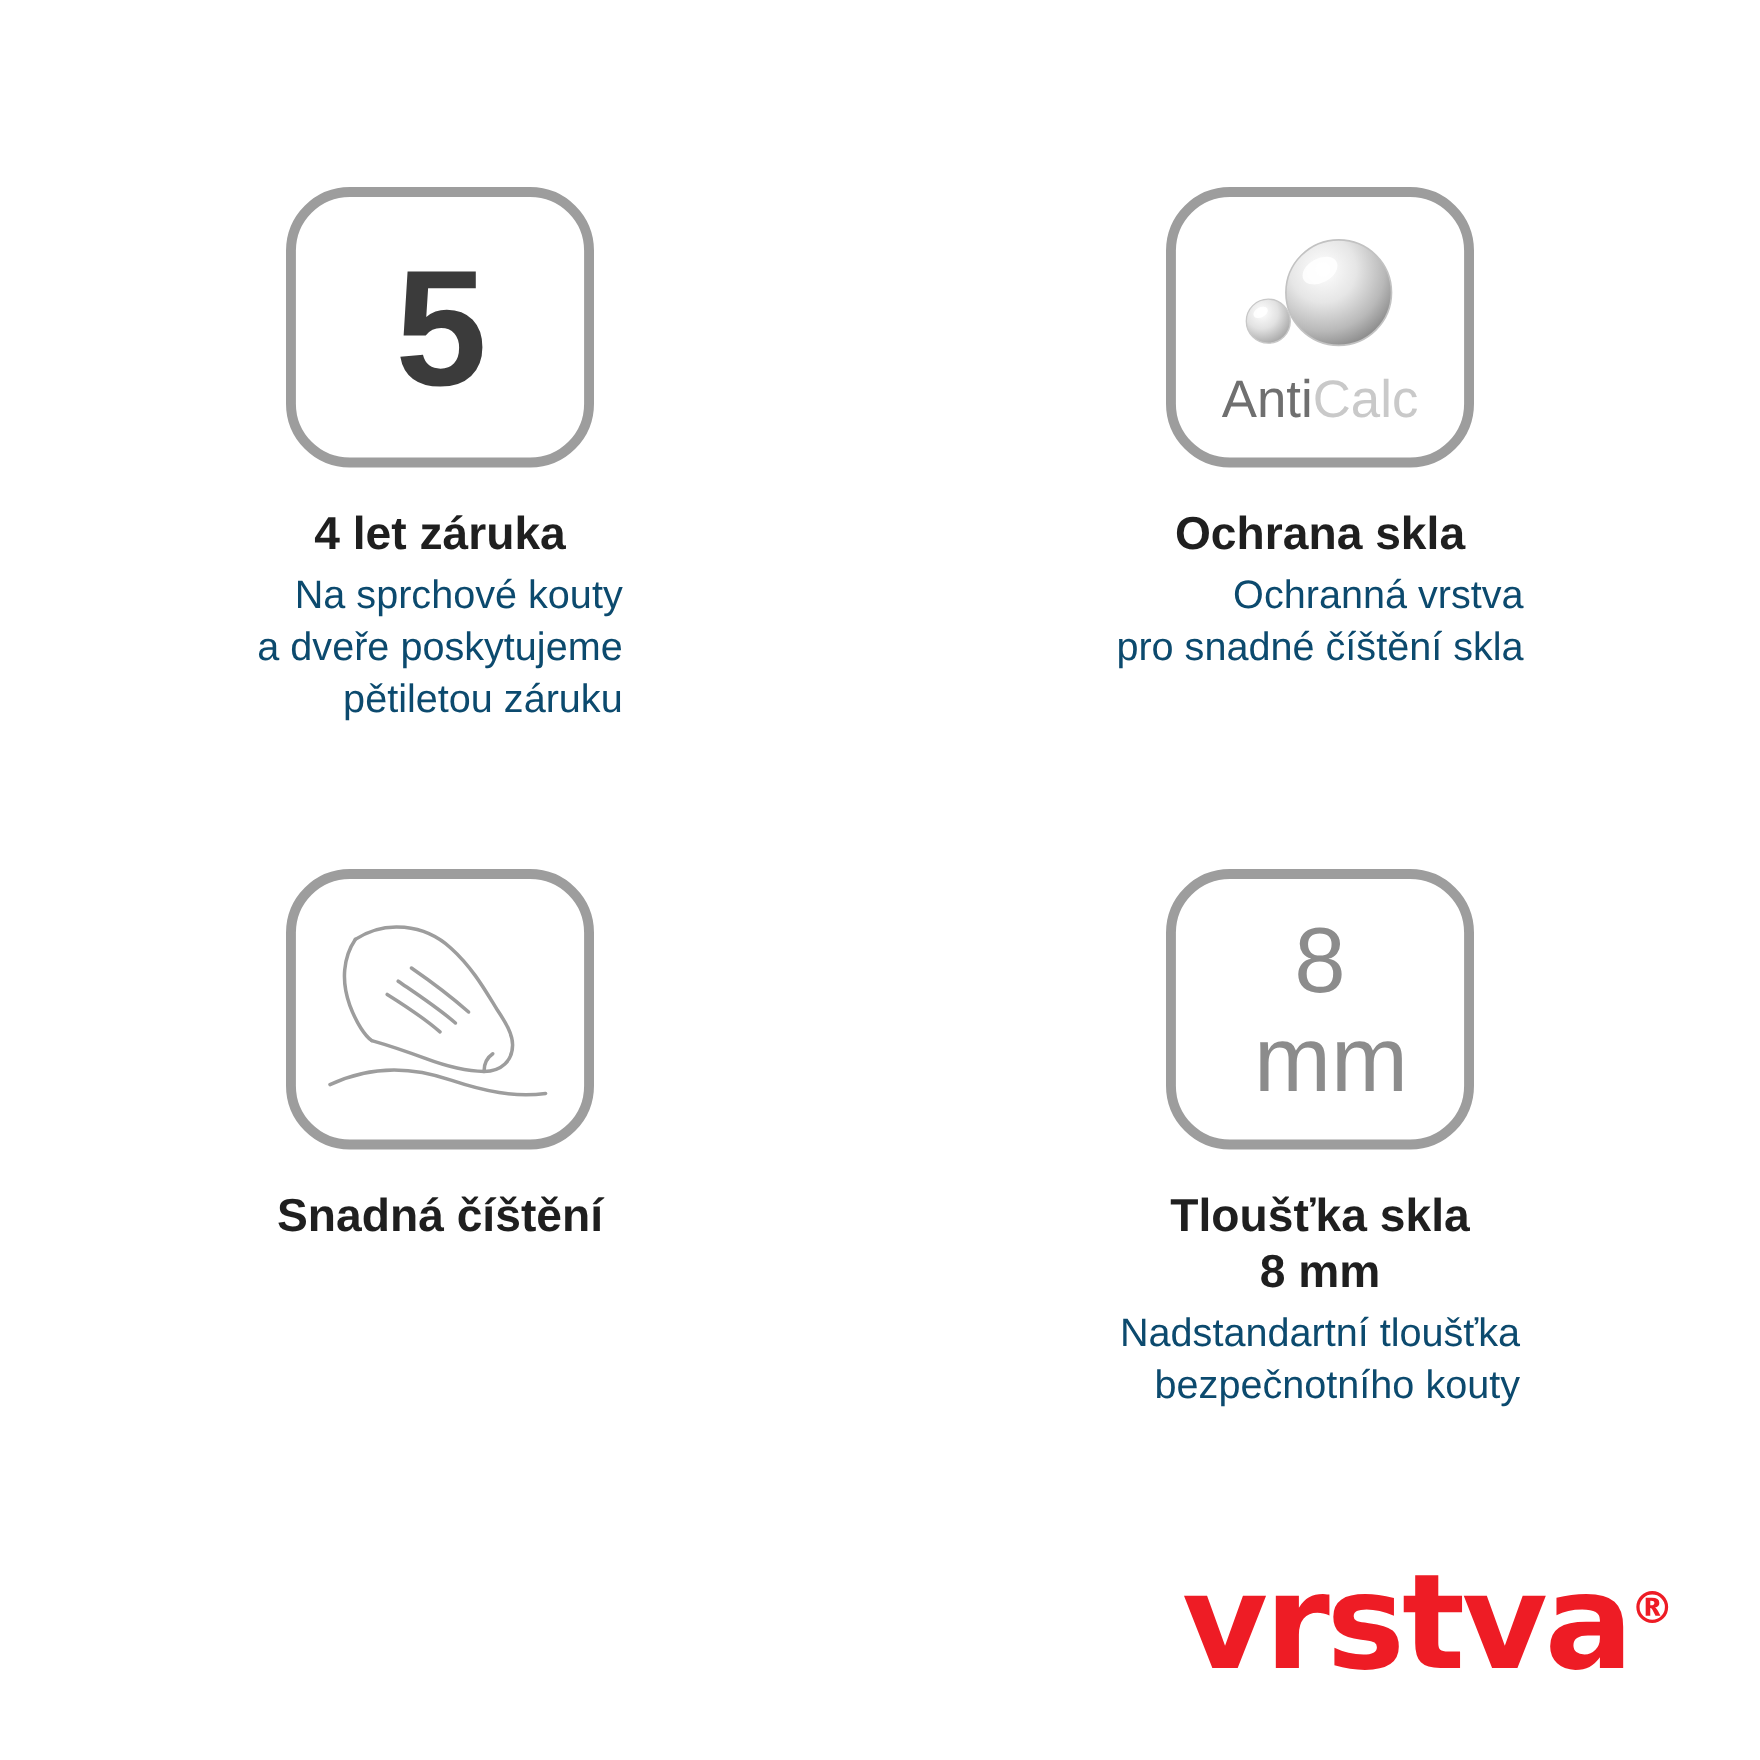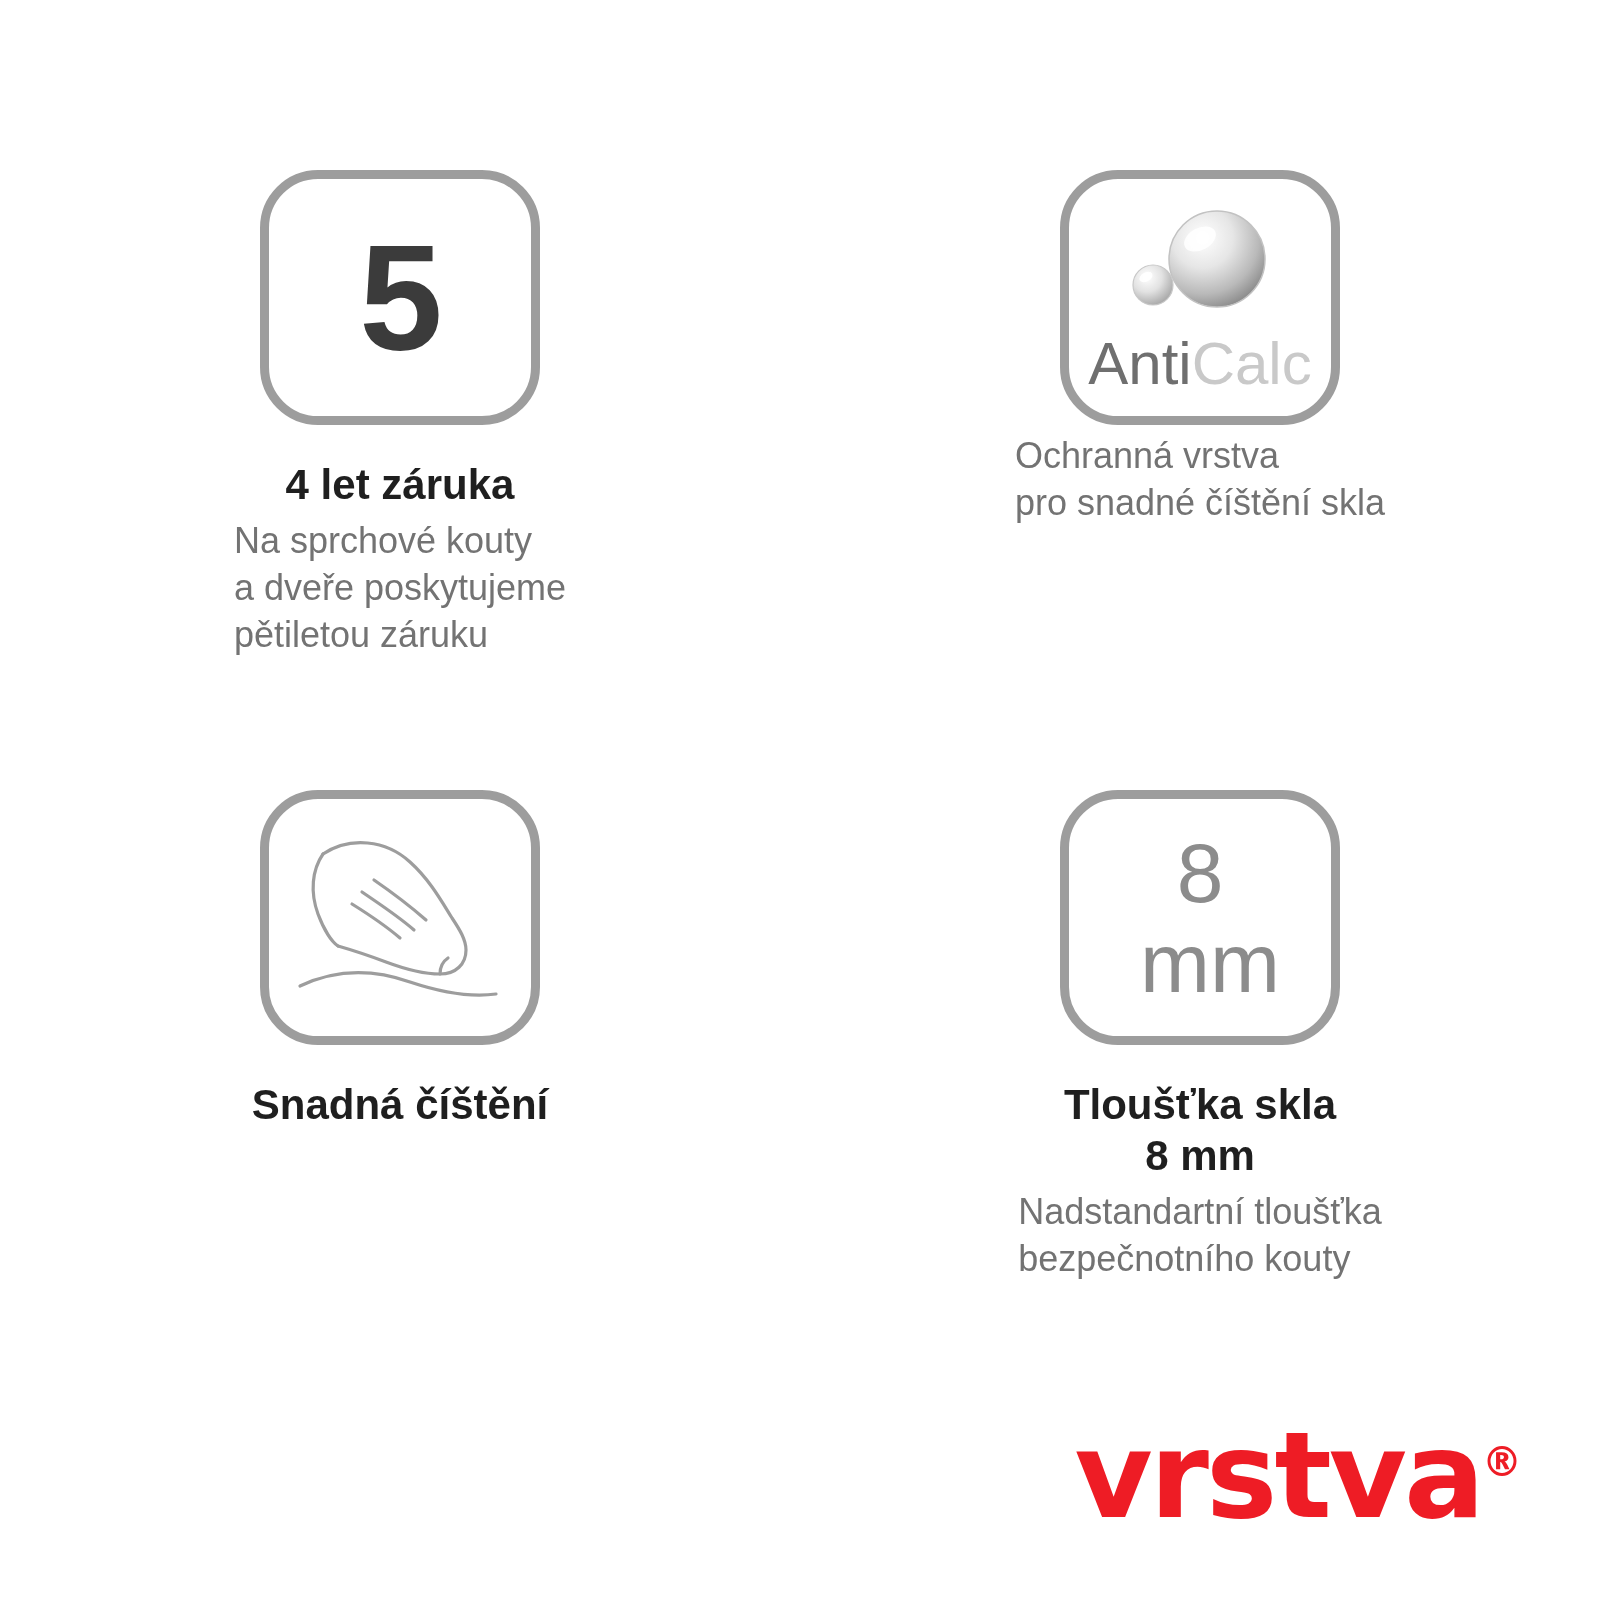--- a/index.html
+++ b/index.html
@@ -85,40 +85,40 @@
     display: flex;
     flex-direction: column;
     align-items: center;
     justify-content: center;
     width: 100%;
     height: 100%;
     padding-top: 10px;
     box-sizing: border-box;
   }
   .anticalc-label {
-    font-size: 60px;
+    font-size: 48px;
     letter-spacing: 0px;
     margin-top: 2px;
     white-space: nowrap;
   }
   .anticalc-label .anti { color: #6f6f6f; }
   .anticalc-label .calc { color: #c9c9c9; }
 
   .title {
     font-size: 42px;
     font-weight: bold;
     color: #1f1f1f;
     margin-top: 34px;
     text-align: center;
     line-height: 1.22;
   }
   .desc {
     font-size: 36px;
-    color: #737373;
-    text-align: left;
+    color: #0c4a6e;
+    text-align: right;
     margin-top: 8px;
     line-height: 1.30;
     white-space: pre-line;
   }
 
   .logo {
     position: absolute;
     right: 78px;
     bottom: 64px;
     font-size: 120px;
@@ -173,20 +173,21 @@
           <circle cx="112" cy="52" r="48" fill="none" stroke="#c2c2c2" stroke-width="1.5"></circle>
           <circle cx="48" cy="78" r="20" fill="url(#drop2)"></circle>
           <ellipse cx="41" cy="70" rx="7" ry="4.5" fill="#ffffff" opacity="0.9" transform="rotate(-28 41 70)"></ellipse>
           <circle cx="48" cy="78" r="20" fill="none" stroke="#c8c8c8" stroke-width="1.2"></circle>
         </svg>
         <div class="anticalc-label">
           <span class="anti">Anti</span><span class="calc">Calc</span>
         </div>
       </div>
     </div>
+    <div class="title">Ochrana skla</div>
     <div class="desc">Ochranná vrstva
 pro snadné číštění skla</div>
   </div>
 
   <div class="feature">
     <div class="icon-box">
       <div class="icon-inner">
         <svg width="220" height="200" viewBox="0 0 220 200">
           <g fill="none" stroke="#9d9d9d" stroke-width="3.2" stroke-linecap="round" stroke-linejoin="round">
             <path d="M33 36 C60 18, 96 22, 120 44 C140 62, 152 84, 162 100 C170 112, 176 122, 176 132 C176 146, 166 156, 150 156 C132 156, 112 150, 96 144 C80 138, 62 132, 48 128"></path>

